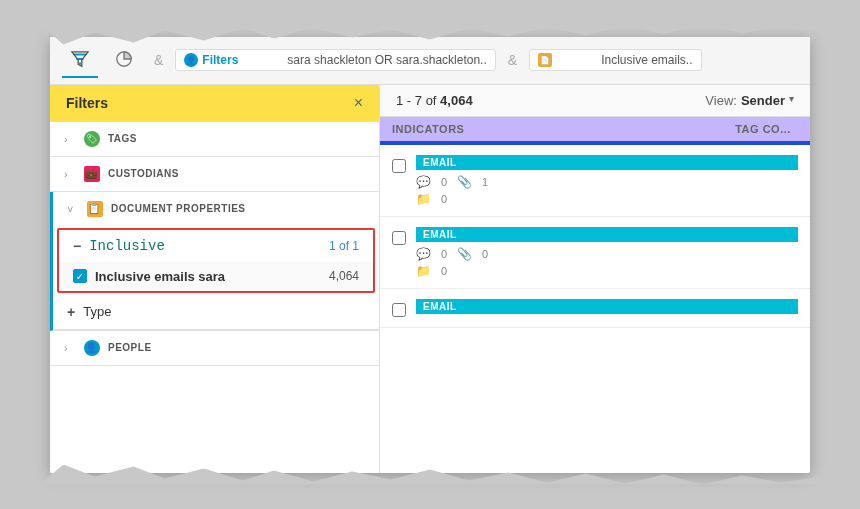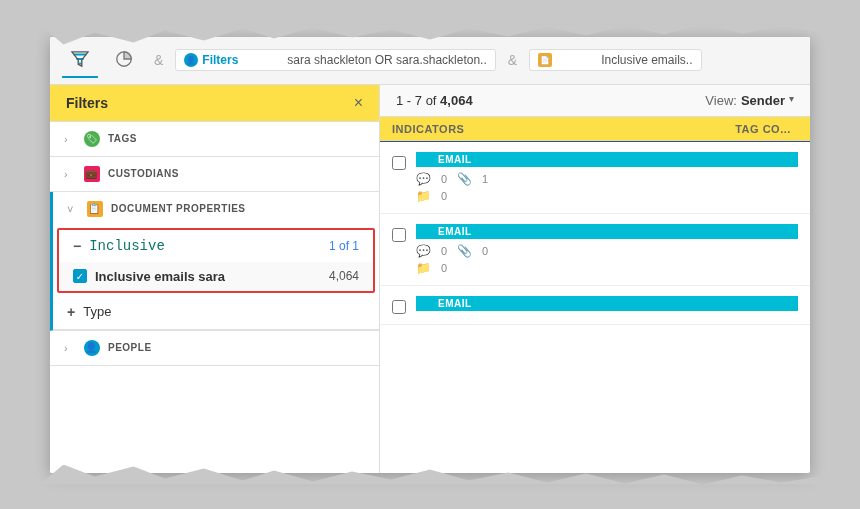--- a/index.html
+++ b/index.html
@@ -289,22 +289,22 @@
       font-size: 13px;
       color: #333;
     }
     .view-selector .view-label { color: #666; }
     .view-selector .view-value { font-weight: bold; }
     .dropdown-arrow { font-size: 10px; color: #666; }
 
     .results-table-header {
       display: flex;
       padding: 6px 12px;
-      background: #fde047;
-      border-bottom: 1px solid #1d4ed8;
+      background: #c4b5fd;
+      border-bottom: 4px solid #1d4ed8;
       font-size: 11px;
       font-weight: bold;
       color: #666;
       text-transform: uppercase;
       letter-spacing: 0.5px;
     }
 
     .col-indicators { flex: 1; }
     .col-tag-count { width: 70px; text-align: center; }
 
@@ -324,21 +324,21 @@
       margin-top: 4px;
       cursor: pointer;
     }
 
     .email-badge {
       display: inline-block;
       background: #00bcd4;
       color: #fff;
       font-size: 10px;
       font-weight: bold;
-      padding: 2px 22px;
+      padding: 2px 7px;
       border-radius: 0;
       letter-spacing: 0.5px;
     }
 
     .email-meta {
       display: flex;
       flex-direction: column;
       gap: 3px;
       margin-top: 2px;
     }

